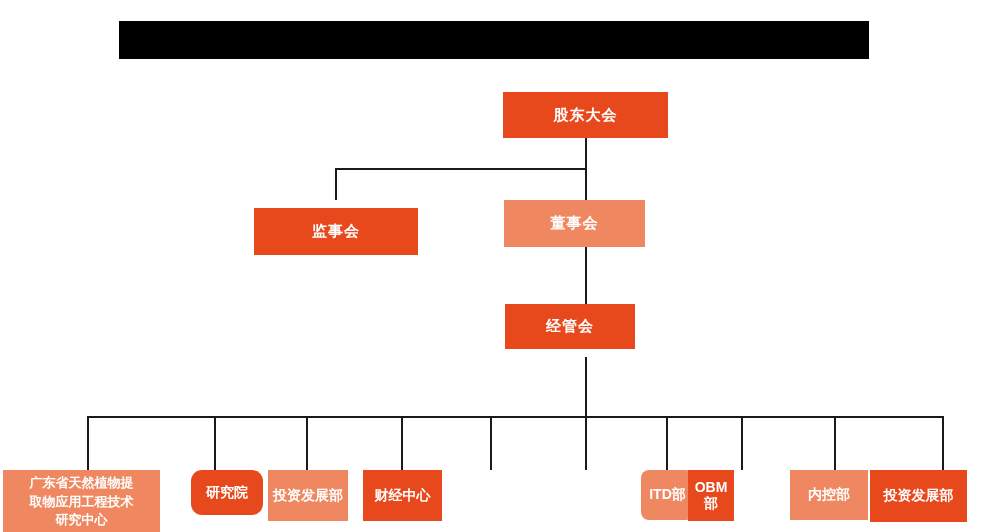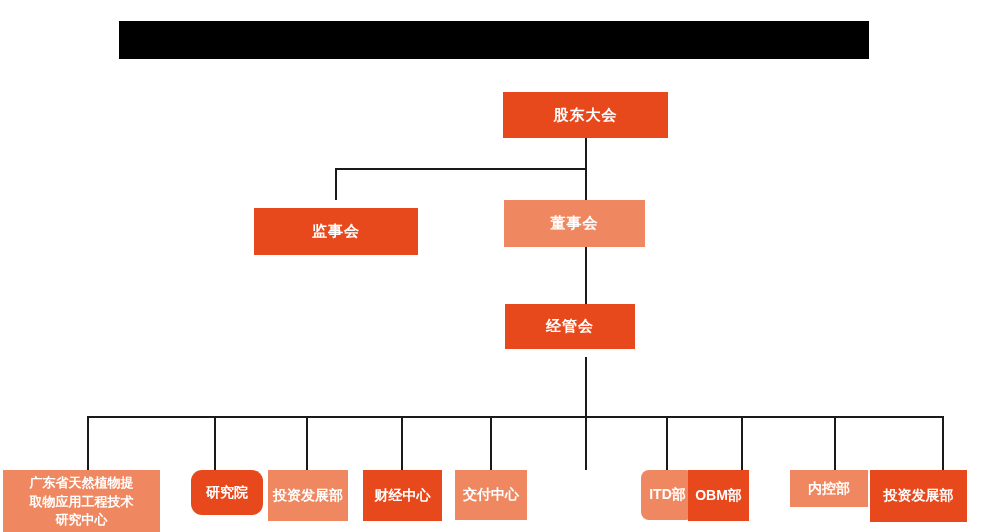--- a/index.html
+++ b/index.html
@@ -55,22 +55,22 @@
   .pos-supervisors  { left: 254px; top: 208px; width: 164px; height: 47px; }
   .pos-directors    { left: 504px; top: 200px; width: 141px; height: 47px; }
   .pos-management   { left: 505px; top: 304px; width: 130px; height: 45px; }
   .pos-d1  { left: 3px;   top: 470px; width: 157px; height: 64px; font-size: 13px; line-height: 1.45; padding: 0 22px; letter-spacing: 0; }
   .pos-d2  { left: 191px; top: 470px; width: 72px;  height: 45px; border-radius: 11px; }
   .pos-d3  { left: 268px; top: 470px; width: 80px;  height: 51px; }
   .pos-d4  { left: 363px; top: 470px; width: 79px;  height: 51px; align-items: center; }
   .pos-d5  { left: 455px; top: 470px; width: 72px;  height: 50px; }
   .pos-d6  { left: 544px; top: 470px; width: 81px;  height: 51px; }
   .pos-d7  { left: 641px; top: 470px; width: 53px;  height: 50px; border-radius: 8px; }
-  .pos-d8  { left: 688px; top: 470px; width: 61px;  height: 51px; }
-  .pos-d9  { left: 790px; top: 470px; width: 78px;  height: 37px; }
+  .pos-d8  { left: 688px; top: 470px; width: 46px;  height: 51px; }
+  .pos-d9  { left: 790px; top: 470px; width: 78px;  height: 50px; }
   .pos-d10 { left: 870px; top: 470px; width: 97px;  height: 52px; }
 </style>
 </head>
 <body>
 
 <div id="canvas">
 
   <div class="title-bar"></div>
 
   <div class="ln ln-v-share"></div>
@@ -109,23 +109,20 @@
   </div>
   <div class="node primary lvl-bottom pos-d2">
     <span>研究院</span>
   </div>
   <div class="node secondary lvl-bottom pos-d3">
     <span>投资发展部</span>
   </div>
   <div class="node primary lvl-bottom pos-d4">
     <span>财经中心</span>
   </div>
-  <div class="node secondary lvl-bottom pos-d5">
-    <span>交付中心</span>
-  </div>
   <div class="node secondary lvl-bottom pos-d7">
     <span>ITD部</span>
   </div>
   <div class="node primary lvl-bottom pos-d8">
     <span>OBM部</span>
   </div>
   <div class="node secondary lvl-bottom pos-d9">
     <span>内控部</span>
   </div>
   <div class="node primary lvl-bottom pos-d10">

